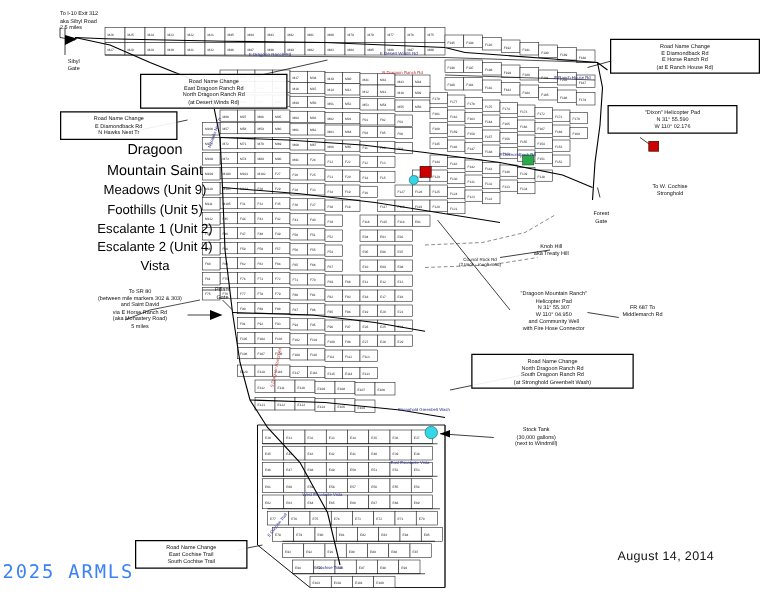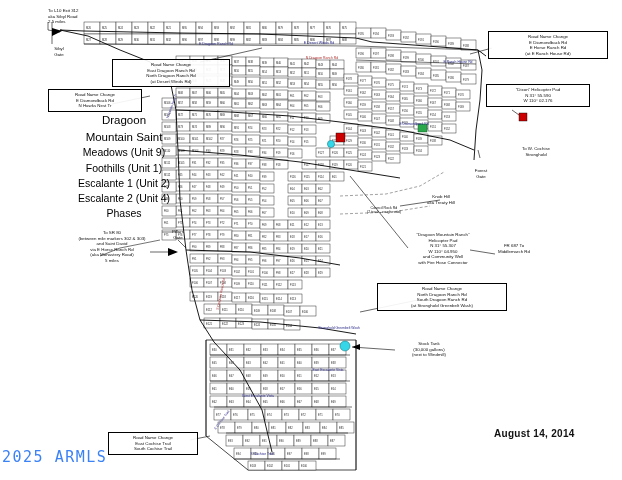--- a/index.html
+++ b/index.html
@@ -1227,23 +1227,23 @@
   <div class="abs lbl" style="left:292px; top:368px; width:72px; font-size:3.4px; color:#2a2a8a;">East Escalante Vista</div>
 
   <div class="abs lbl" style="left:196px; top:418px; width:52px; font-size:3.4px; color:#2a2a8a; transform:rotate(-52deg);">E Cochise Trail</div>
 
   <div class="abs lbl" style="left:236px; top:452px; width:52px; font-size:3.4px; color:#2a2a8a;">S Cochise Trail</div>
 
   <div class="abs title-block" style="left:34px; top:112px; width:180px;">
     <div class="t1">Dragoon</div>
     <div class="t1">Mountain Saint</div>
     <div>Meadows (Unit 9)</div>
-    <div>Foothills (Unit 1)</div>
+    <div>Foothills (Unit 5)</div>
     <div>Escalante 1 (Unit 2)</div>
     <div>Escalante 2 (Unit 4)</div>
-    <div>Phases</div>
+    <div>Vista</div>
   </div>
 
-  <div class="abs date" style="left:494px; top:428px;font-weight:bold;">August 14, 2014</div>
+  <div class="abs date" style="left:494px; top:440px;">August 14, 2014</div>
 
   <div class="abs watermark" style="left:2px; top:448px;">2025 ARMLS</div>
 
 </div>
 
 </body></html>

